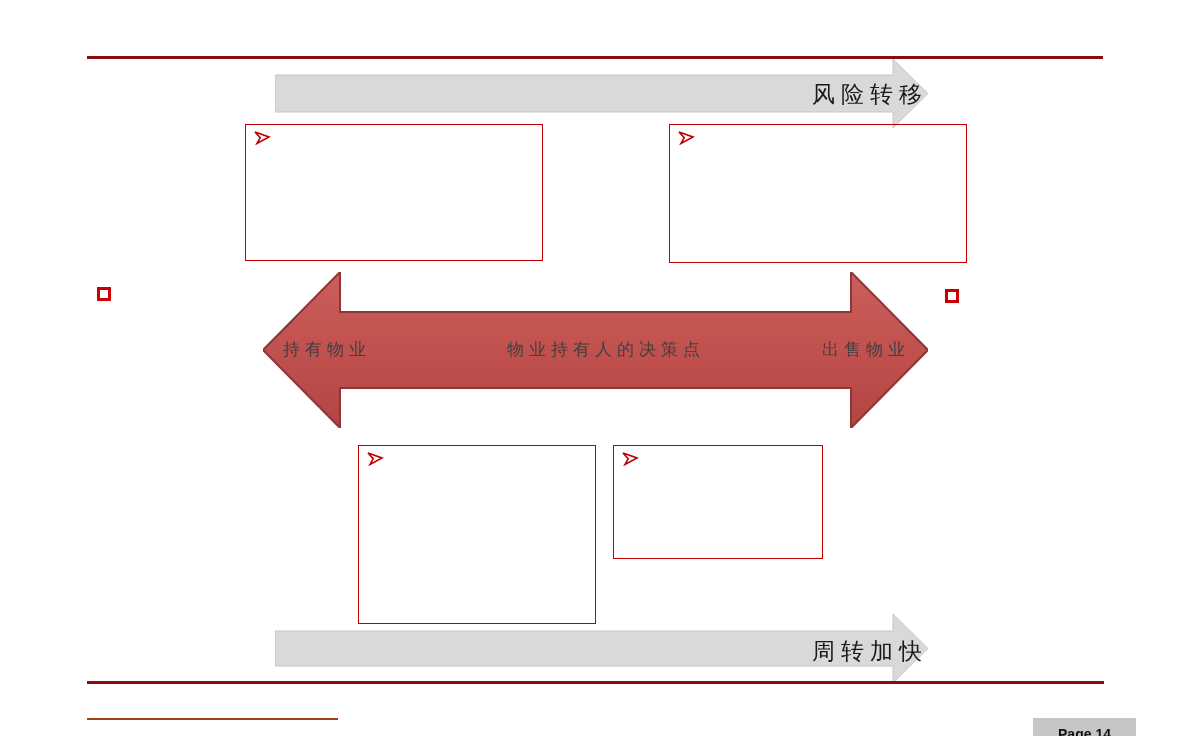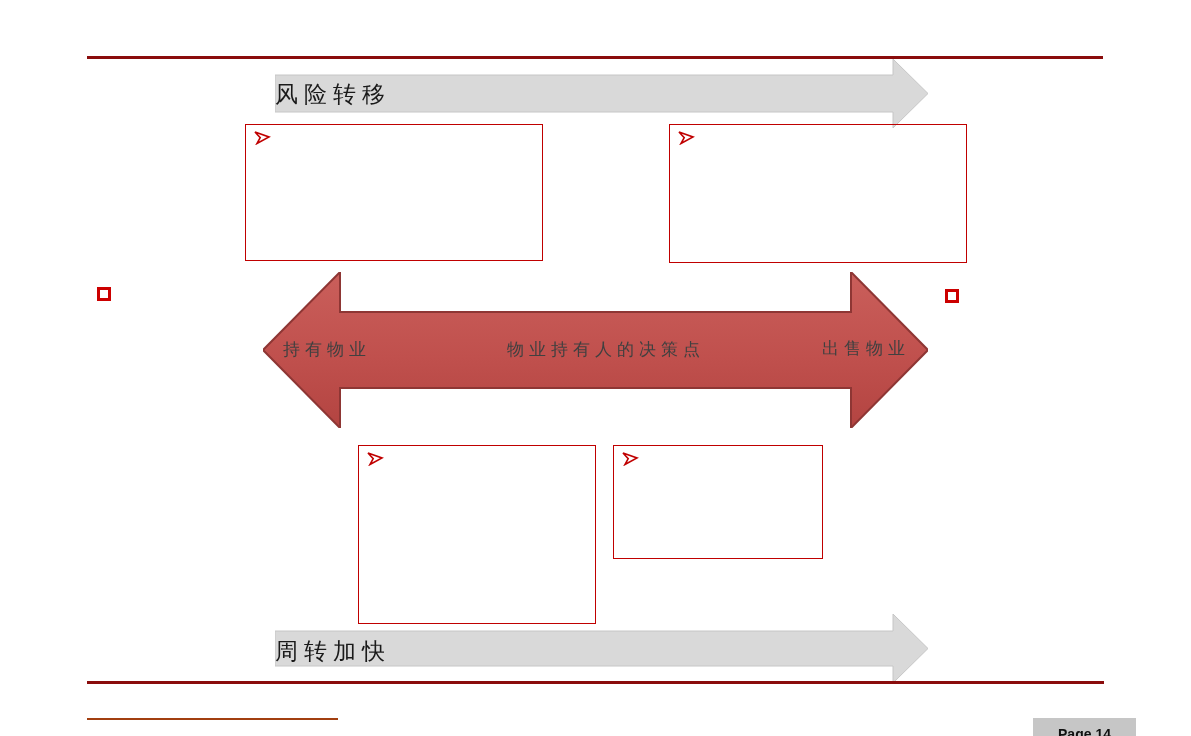--- a/index.html
+++ b/index.html
@@ -27,21 +27,21 @@
   }
   .rule-top  { left: 87px; top: 56px;  width: 1016px; }
   .rule-bottom { left: 87px; top: 681px; width: 1017px; }
   .footnote-rule {
     left: 87px; top: 718px; width: 251px; height: 2px;
     background: #a23f10;
   }
 
   .gray-arrow-label {
     left: 275px; width: 653px;
-    text-align: left;
+    text-align: right;
     font-size: 23px;
     color: #1a1a1a;
     letter-spacing: 6px;
     white-space: nowrap;
   }
   .label-risk { top: 79px; }
   .label-turnover { top: 636px; }
 
   .red-box {
     border: 1.5px solid #c00000;
@@ -69,21 +69,21 @@
   .decision-label {
     color: #404040;
     font-size: 17px;
     letter-spacing: 5px;
     text-align: center;
     line-height: 22px;
     white-space: nowrap;
   }
   .dl-hold   { left: 274px; top: 339px; width: 106px; }
   .dl-center { left: 479px; top: 339px; width: 254px; }
-  .dl-sell   { left: 812px; top: 339px; width: 108px; font-family: Liberation Mono, monospace; }
+  .dl-sell   { left: 812px; top: 339px; width: 108px; }
 
   .page-badge {
     left: 1033px; top: 718px;
     width: 103px; height: 30px;
     background: #c6c6c6;
     color: #111111;
     font-family: "Liberation Sans", sans-serif;
     font-size: 14px;
     font-weight: bold;
     text-align: center;

